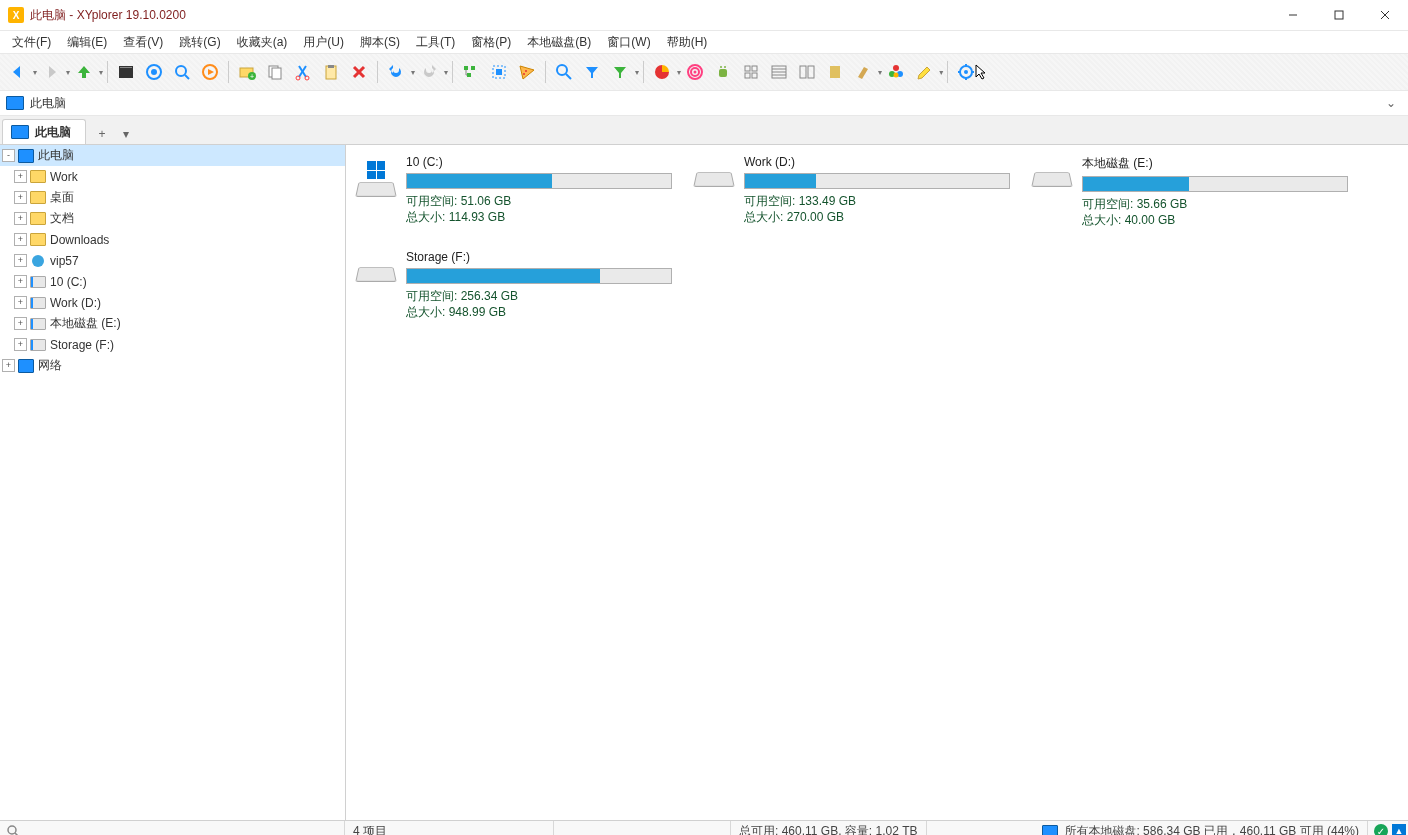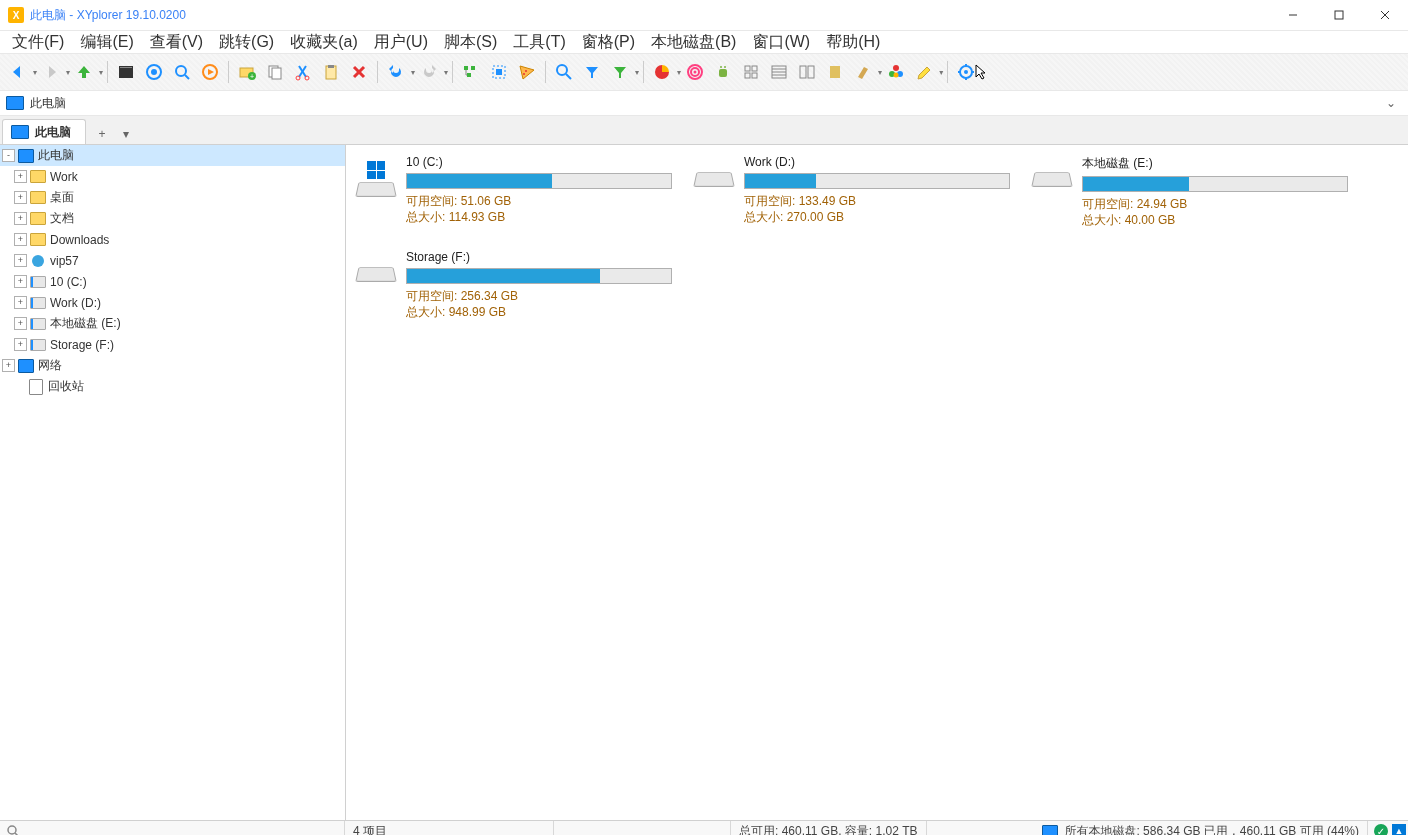--- a/index.html
+++ b/index.html
@@ -1,23 +1,23 @@
 <!DOCTYPE html>
 <html><head>
 <meta charset="utf-8">
 <style>
   html,body{margin:0;padding:0;width:1408px;height:835px;font-family:"Microsoft YaHei","Segoe UI",sans-serif;font-size:12px;color:#333;background:#fff;overflow:hidden}
   
   .titlebar{height:30px;display:flex;align-items:center;background:#fff;border-bottom:1px solid #e8e8e8}
   .titlebar .app-icon{width:16px;height:16px;margin:0 6px 0 8px;background:#ffb400;border-radius:2px;display:inline-flex;align-items:center;justify-content:center;font-size:10px;color:#fff;font-weight:bold}
-  .titlebar .title{color:#3b82f6}
+  .titlebar .title{color:#7f1d1d}
   .titlebar .win-controls{margin-left:auto;display:flex}
   .titlebar .win-btn{width:46px;height:30px;display:flex;align-items:center;justify-content:center;color:#444}
   
-  .menubar{height:22px;display:flex;align-items:center;padding:0 4px;background:#fff;font-size:16px}
+  .menubar{height:22px;display:flex;align-items:flex-end;padding:0 4px;background:#fff;font-size:12px}
   .menubar .menu-item{padding:2px 8px;color:#333}
   
   .toolbar{height:32px;display:flex;align-items:center;padding:2px 4px;background:repeating-linear-gradient(45deg,#f6f6f6 0 2px,#f2f2f2 2px 4px);border-top:1px solid #e8e8e8;border-bottom:1px solid #e8e8e8}
   .tb-btn{width:26px;height:26px;display:flex;align-items:center;justify-content:center;margin:0 1px;border-radius:2px;position:relative}
   .tb-sep{width:1px;height:22px;background:#ccc;margin:0 4px}
   .tb-dd{font-size:8px;color:#777;margin-left:1px}
   .ic{width:18px;height:18px;display:inline-block}
   
   .addressbar{height:24px;display:flex;align-items:center;padding:0 6px;background:#fff;border-bottom:1px solid #e8e8e8}
   .addressbar .monitor-icon{width:16px;height:12px;background:#1e90ff;border:1px solid #0b5aa0;border-radius:1px;margin-right:6px}
@@ -47,21 +47,21 @@
   .drives{display:flex;flex-wrap:wrap;align-content:flex-start}
   .drive{width:334px;display:flex;margin:2px 0 16px 0;padding:2px}
   .drive .d-icon{width:48px;height:48px;margin-right:6px;display:flex;flex-direction:column;align-items:center;justify-content:center}
   .drive .d-icon .win-logo{width:18px;height:18px;display:grid;grid-template-columns:1fr 1fr;grid-template-rows:1fr 1fr;gap:1px;margin-bottom:2px}
   .drive .d-icon .win-logo span{background:#0078d7}
   .drive .d-icon .disk-shape{width:36px;height:14px;background:#e8e8e8;border:1px solid #aaa;border-radius:2px;transform:perspective(40px) rotateX(25deg)}
   .drive .d-info{flex:1}
   .drive .d-name{color:#222;margin-bottom:4px}
   .drive .d-bar{width:264px;height:14px;border:1px solid #b0b0b0;background:#eaeaea;margin-bottom:4px;position:relative}
   .drive .d-bar .fill{position:absolute;left:0;top:0;bottom:0;background:#26a0da}
-  .drive .d-sub{color:#a16207;line-height:16px}
+  .drive .d-sub{color:#14532d;line-height:16px}
   
   .statusbar{height:20px;display:flex;align-items:center;border-top:1px solid #d0d0d0;background:#f8f8f8;font-size:12px}
   .sb-cell{padding:0 8px;border-right:1px solid #d8d8d8;height:100%;display:flex;align-items:center;color:#444}
   .sb-cell.search{width:330px;padding-left:6px}
   .sb-cell.items{width:192px}
   .sb-right{margin-left:auto;display:flex;align-items:center;height:100%}
   .sb-ok{width:14px;height:14px;border-radius:50%;background:#18a558;display:inline-flex;align-items:center;justify-content:center;color:#fff;font-size:10px;margin-left:6px}
   .sb-up{width:14px;height:14px;background:#0078d7;display:inline-flex;align-items:center;justify-content:center;color:#fff;font-size:9px;margin-left:4px;margin-right:2px}
   
   svg{display:block}
@@ -413,27 +413,20 @@
         </span>
         <span>Storage (F:)</span>
       </div>
       <div class="tree-item" style="padding-left: 2px;">
         <span class="expander">+</span>
         <span class="tico">
           <span class="ico-net"></span>
         </span>
         <span>网络</span>
       </div>
-      <div class="tree-item" style="padding-left: 14px;">
-        <span class="expander empty"></span>
-        <span class="tico">
-          <span class="ico-bin"></span>
-        </span>
-        <span>回收站</span>
-      </div>
     </div>
   <div class="content">
     <div class="drives" id="drives">
         <div class="drive">
           <div class="d-icon">
             <div class="win-logo">
               <span></span>
               <span></span>
               <span></span>
               <span></span>
@@ -464,21 +457,21 @@
         </div>
         <div class="drive">
           <div class="d-icon">
             <div class="disk-shape"></div>
           </div>
           <div class="d-info">
             <div class="d-name">本地磁盘 (E:)</div>
             <div class="d-bar">
               <div class="fill" style="width: 40%;"></div>
             </div>
-            <div class="d-sub">可用空间: 24.94 GB</div>
+            <div class="d-sub">可用空间: 35.66 GB</div>
             <div class="d-sub">总大小: 40.00 GB</div>
           </div>
         </div>
         <div class="drive">
           <div class="d-icon">
             <div class="disk-shape"></div>
           </div>
           <div class="d-info">
             <div class="d-name">Storage (F:)</div>
             <div class="d-bar">

